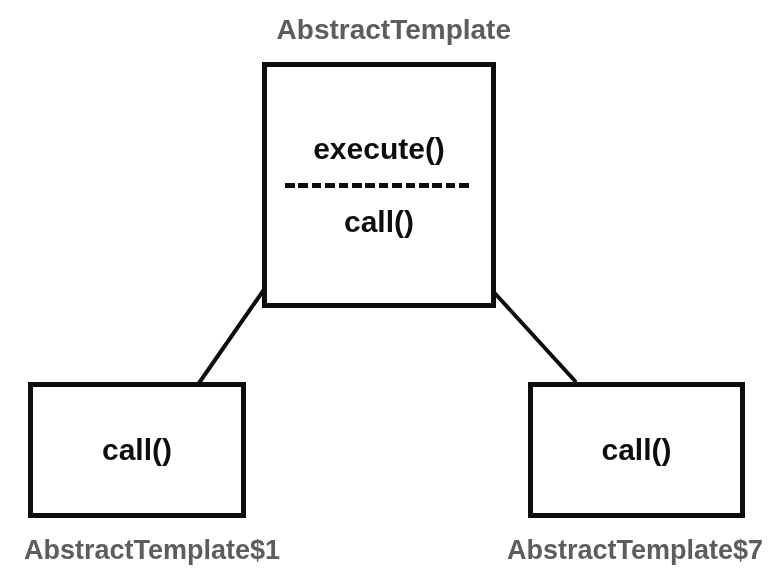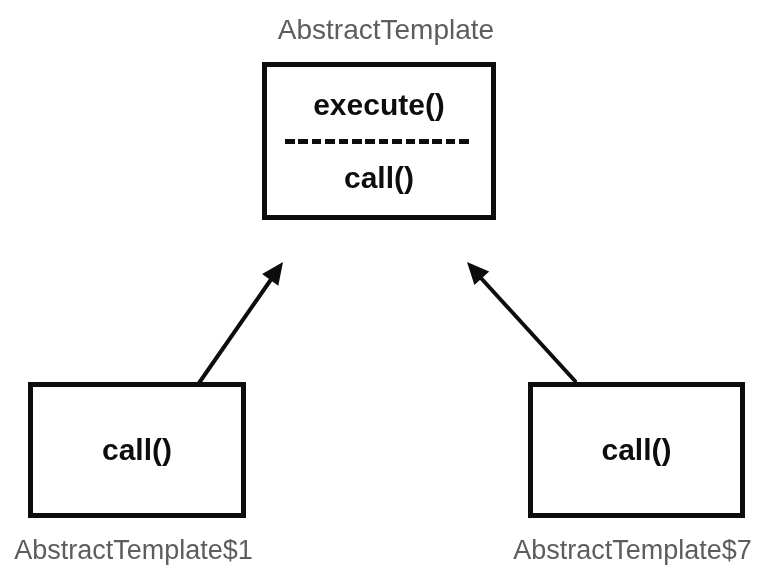--- a/index.html
+++ b/index.html
@@ -26,21 +26,21 @@
     border: 5px solid #0d0d0d;
     background: #ffffff;
     box-sizing: border-box;
     display: flex;
     flex-direction: column;
     align-items: center;
     justify-content: center;
   }
   .box-top {
     left: 262px; top: 62px;
-    width: 234px; height: 158px;
+    width: 234px; height: 246px;
   }
   .box-left {
     left: 28px; top: 382px;
     width: 218px; height: 136px;
   }
   .box-right {
     left: 528px; top: 382px;
     width: 217px; height: 136px;
   }
   .method {
@@ -54,37 +54,37 @@
     width: 188px;
     height: 5px;
     margin: 16px 0;
     background: repeating-linear-gradient(90deg,
       #0d0d0d 0px, #0d0d0d 9.6px,
       transparent 9.6px, transparent 13.4px);
   }
   .gray-label {
     position: absolute;
     color: #5d5d5d;
-    font-weight: normal;
-    text-align: center;
+    font-weight: bold;
+    text-align: right;
     white-space: nowrap;
   }
   .label-top {
     left: 261px; top: 15px;
     width: 250px;
     font-size: 28px;
     line-height: 30px;
   }
   .label-sub {
     top: 535px;
     width: 251px;
     font-size: 27px;
     line-height: 30px;
   }
-  .label-sub1 { left: 8px; }
+  .label-sub1 { left: 24px; }
   .label-sub2 { left: 507px; }
 </style>
 </head>
 <body>
 
 <div class="canvas">
 
   <svg class="arrows-layer" viewBox="0 0 773 586" xmlns="http://www.w3.org/2000/svg">
     <g>
       <line x1="199" y1="383" x2="272" y2="278" stroke="#0d0d0d" stroke-width="4" stroke-linecap="round"></line>

